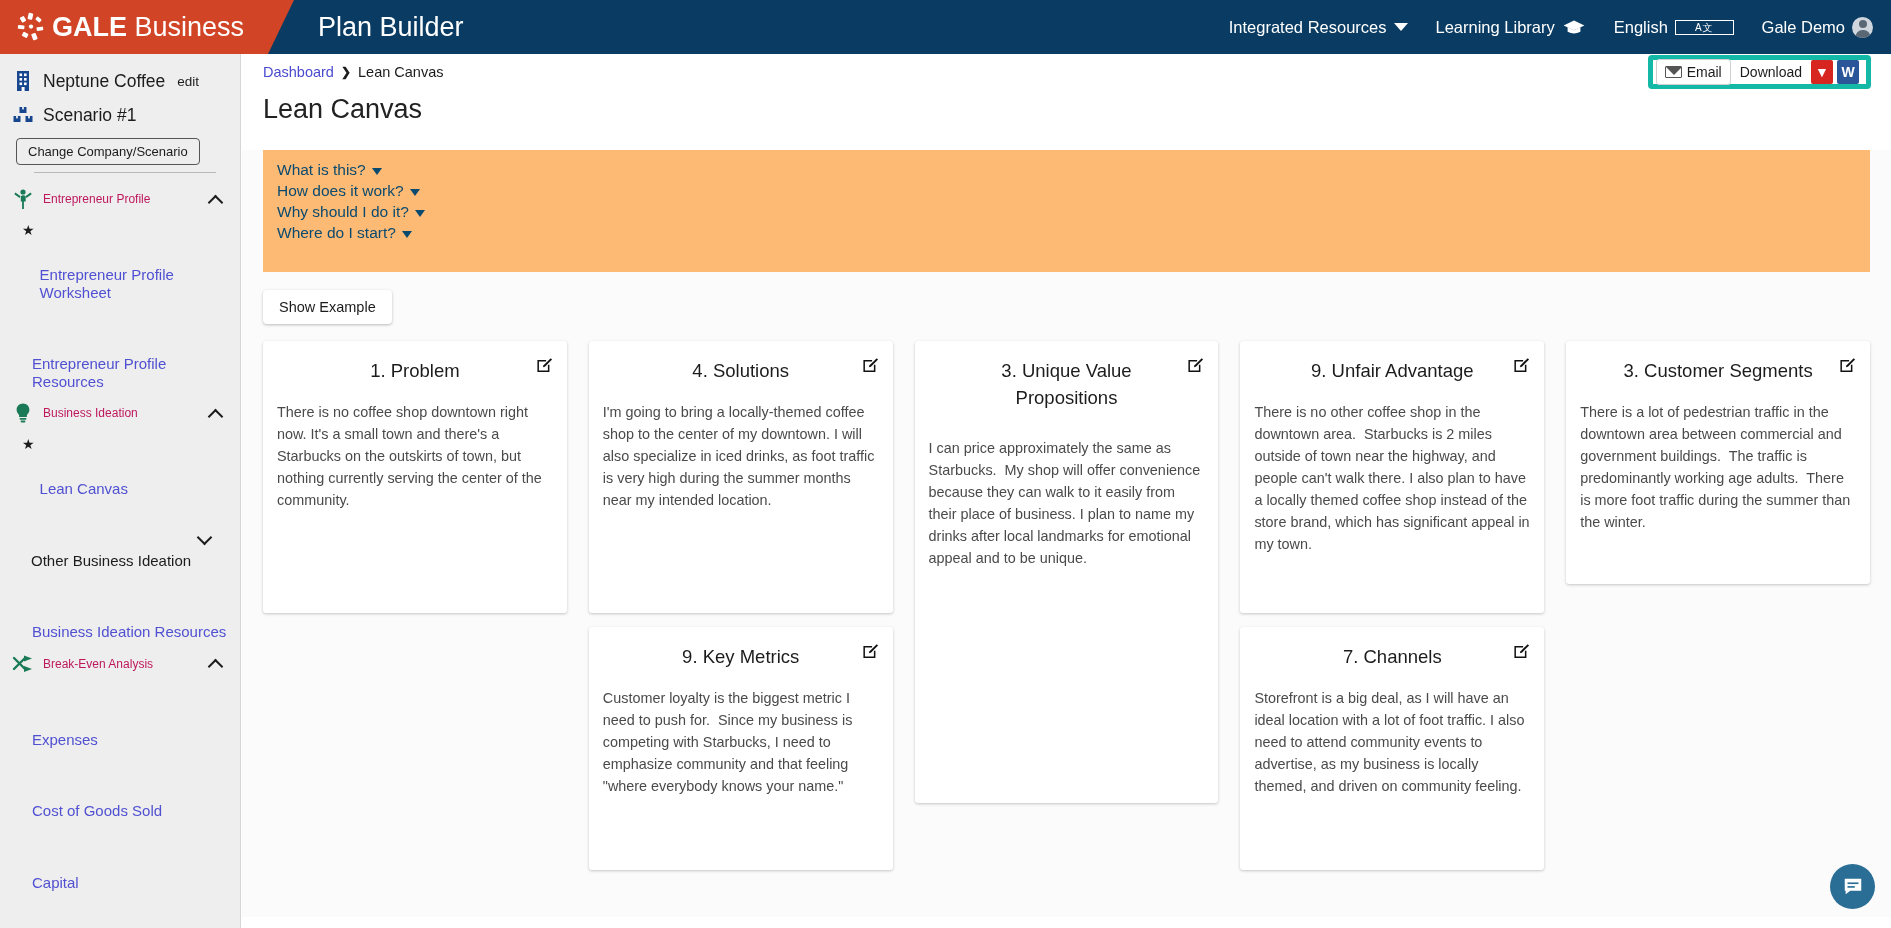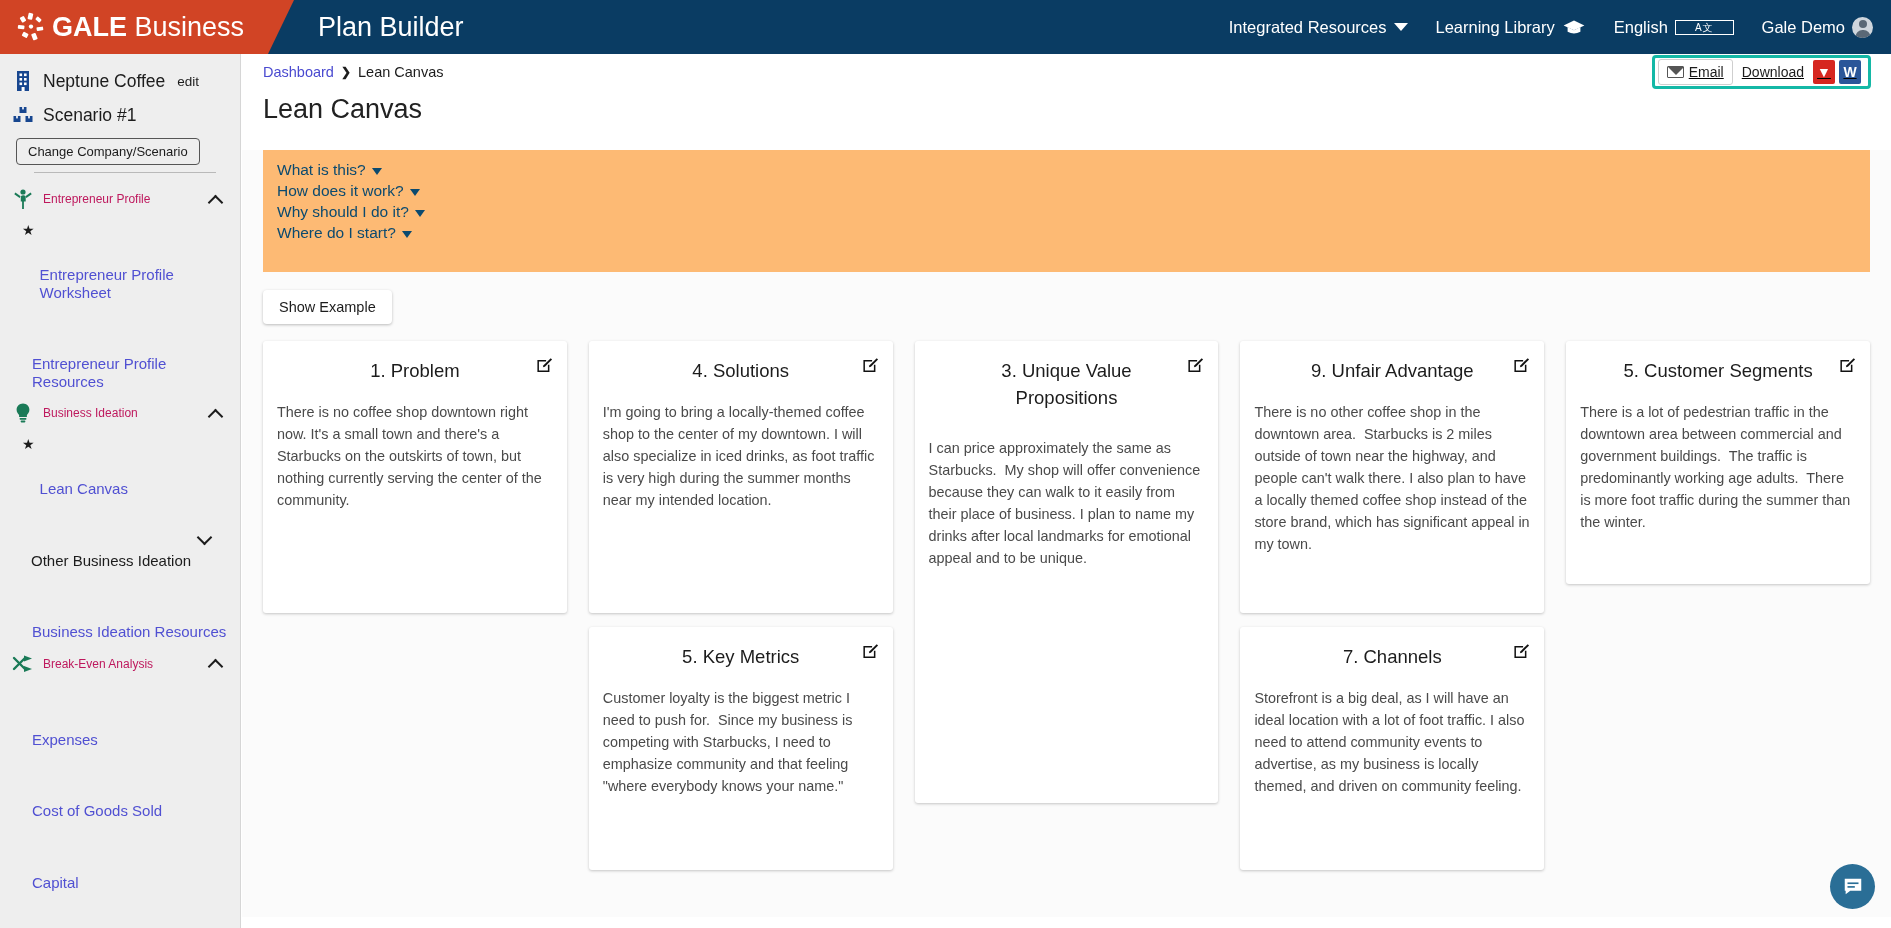--- a/index.html
+++ b/index.html
@@ -212,26 +212,25 @@
     font-size: 27px;
     color: #222;
     padding-left: 21px;
     margin-top: 14px;
     font-weight: 400;
   }
   .action-bar {
     position: absolute;
     right: 20px; top: 1px;
     display: flex; align-items: center;
-    border: 3px solid #14b8a6;
+    border: 5px solid #14b8a6;
     border-radius: 4px;
     background: #fff;
     padding: 3px;
     height: 34px;
-    text-decoration: underline;
   }
   .email-btn {
     display: flex; align-items: center; gap: 5px;
     border: 1px solid #cfcfcf;
     border-radius: 3px;
     padding: 3px 8px;
     font-size: 14px;
     color: #1c1c1c;
     background: #fff;
     cursor: pointer;
@@ -595,21 +594,21 @@
     <div class="col">
       <div class="card h-tall">
         <div class="card-head">4. Solutions</div>
         <svg class="edit-icon" viewBox="0 0 18 18">
           <path d="M1.5 3.2 h9.2 v1.6 H3.1 v9.5 h9.5 V8.2 h1.6 v7.7 H1.5 Z" fill="#111"></path>
           <path d="M15.6 1.2 l1.4 1.4 -7.6 7.6 -2.1 0.7 0.7 -2.1 Z" fill="#111"></path>
         </svg>
         <div class="card-body">I'm going to bring a locally-themed coffee shop to the center of my downtown. I will also specialize in iced drinks, as foot traffic is very high during the summer months near my intended location.</div>
       </div>
       <div class="card h-low">
-        <div class="card-head">5. Key Metrics</div>
+        <div class="card-head">9. Key Metrics</div>
         <svg class="edit-icon" viewBox="0 0 18 18">
           <path d="M1.5 3.2 h9.2 v1.6 H3.1 v9.5 h9.5 V8.2 h1.6 v7.7 H1.5 Z" fill="#111"></path>
           <path d="M15.6 1.2 l1.4 1.4 -7.6 7.6 -2.1 0.7 0.7 -2.1 Z" fill="#111"></path>
         </svg>
         <div class="card-body">Customer loyalty is the biggest metric I need to push for.  Since my business is competing with Starbucks, I need to emphasize community and that feeling "where everybody knows your name."</div>
       </div>
     </div>
 
     <div class="col">
       <div class="card h-uvp">
@@ -636,21 +635,21 @@
         <svg class="edit-icon" viewBox="0 0 18 18">
           <path d="M1.5 3.2 h9.2 v1.6 H3.1 v9.5 h9.5 V8.2 h1.6 v7.7 H1.5 Z" fill="#111"></path>
           <path d="M15.6 1.2 l1.4 1.4 -7.6 7.6 -2.1 0.7 0.7 -2.1 Z" fill="#111"></path>
         </svg>
         <div class="card-body">Storefront is a big deal, as I will have an ideal location with a lot of foot traffic. I also need to attend community events to advertise, as my business is locally themed, and driven on community feeling.</div>
       </div>
     </div>
 
     <div class="col">
       <div class="card h-short">
-        <div class="card-head">5. Customer Segments</div>
+        <div class="card-head">3. Customer Segments</div>
         <svg class="edit-icon" viewBox="0 0 18 18">
           <path d="M1.5 3.2 h9.2 v1.6 H3.1 v9.5 h9.5 V8.2 h1.6 v7.7 H1.5 Z" fill="#111"></path>
           <path d="M15.6 1.2 l1.4 1.4 -7.6 7.6 -2.1 0.7 0.7 -2.1 Z" fill="#111"></path>
         </svg>
         <div class="card-body">There is a lot of pedestrian traffic in the downtown area between commercial and government buildings.  The traffic is predominantly working age adults.  There is more foot traffic during the summer than the winter.</div>
       </div>
     </div>
   </div>
 
   <div class="chat-fab">

